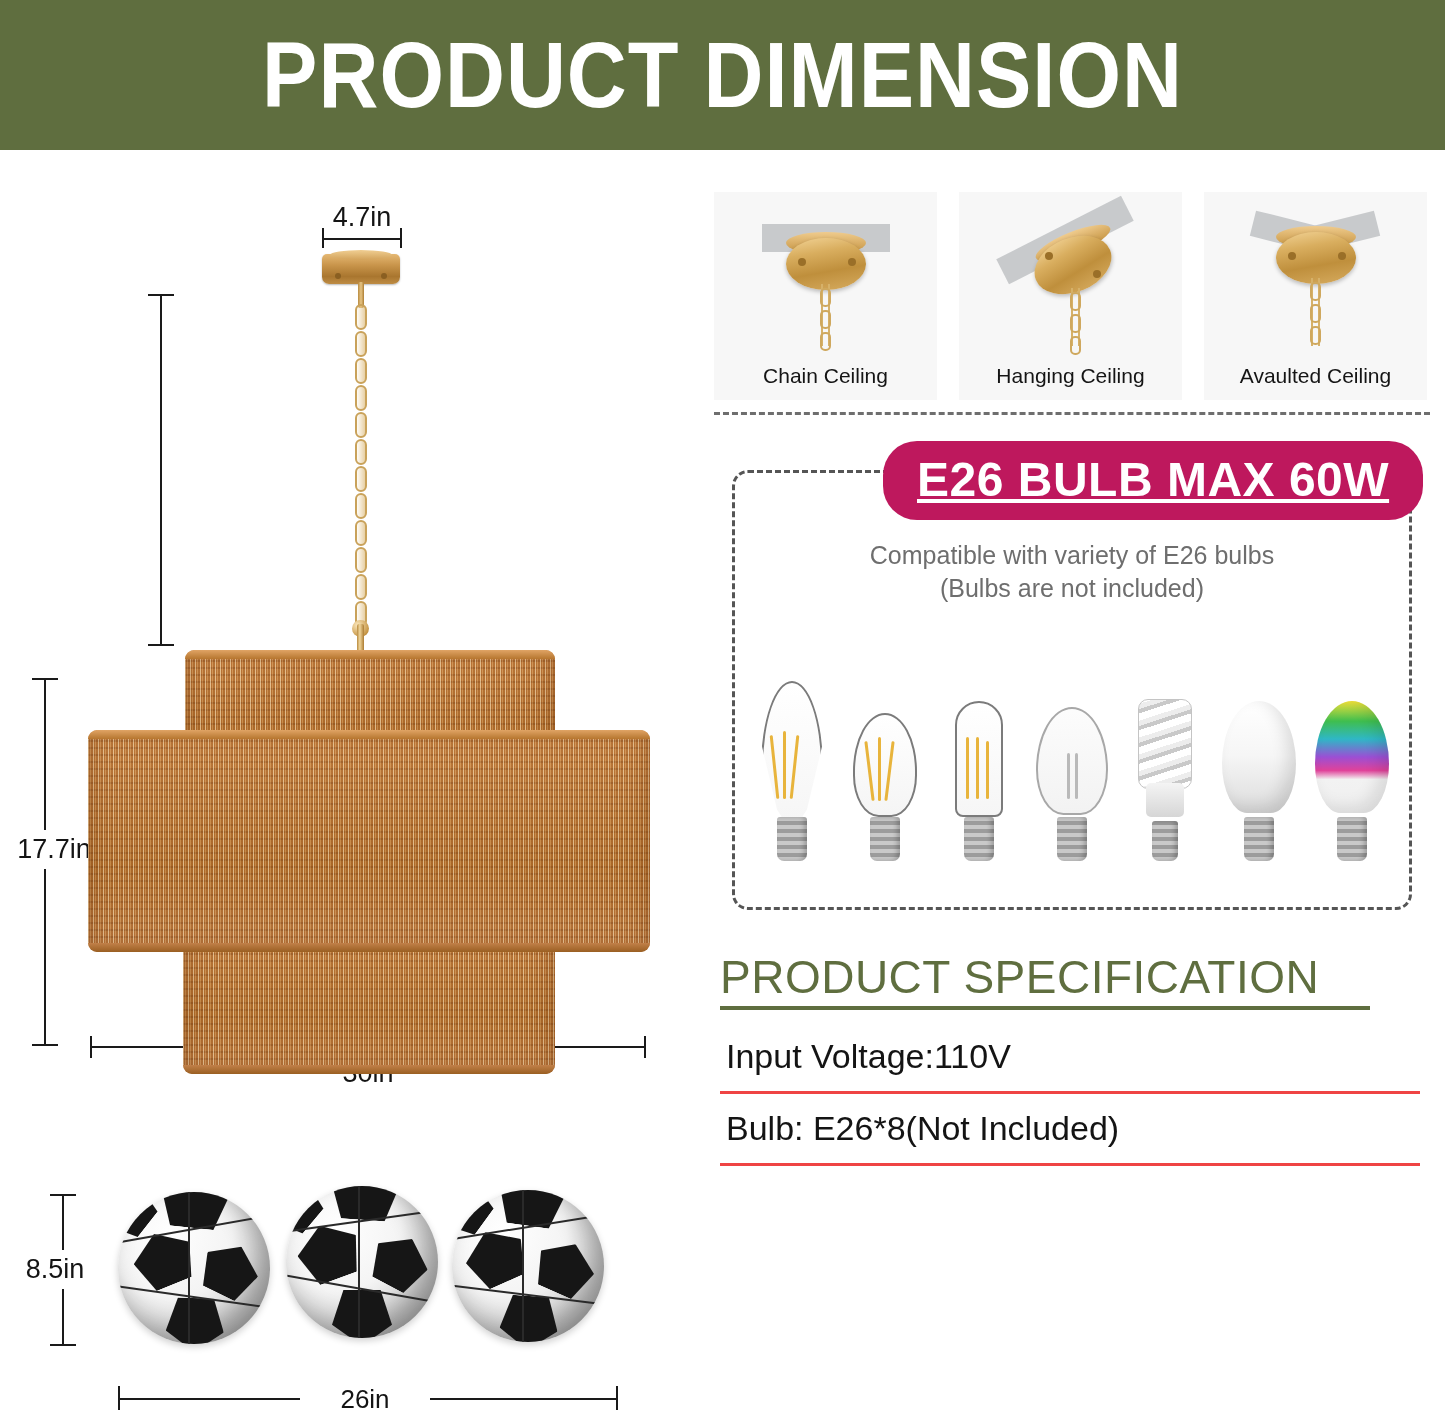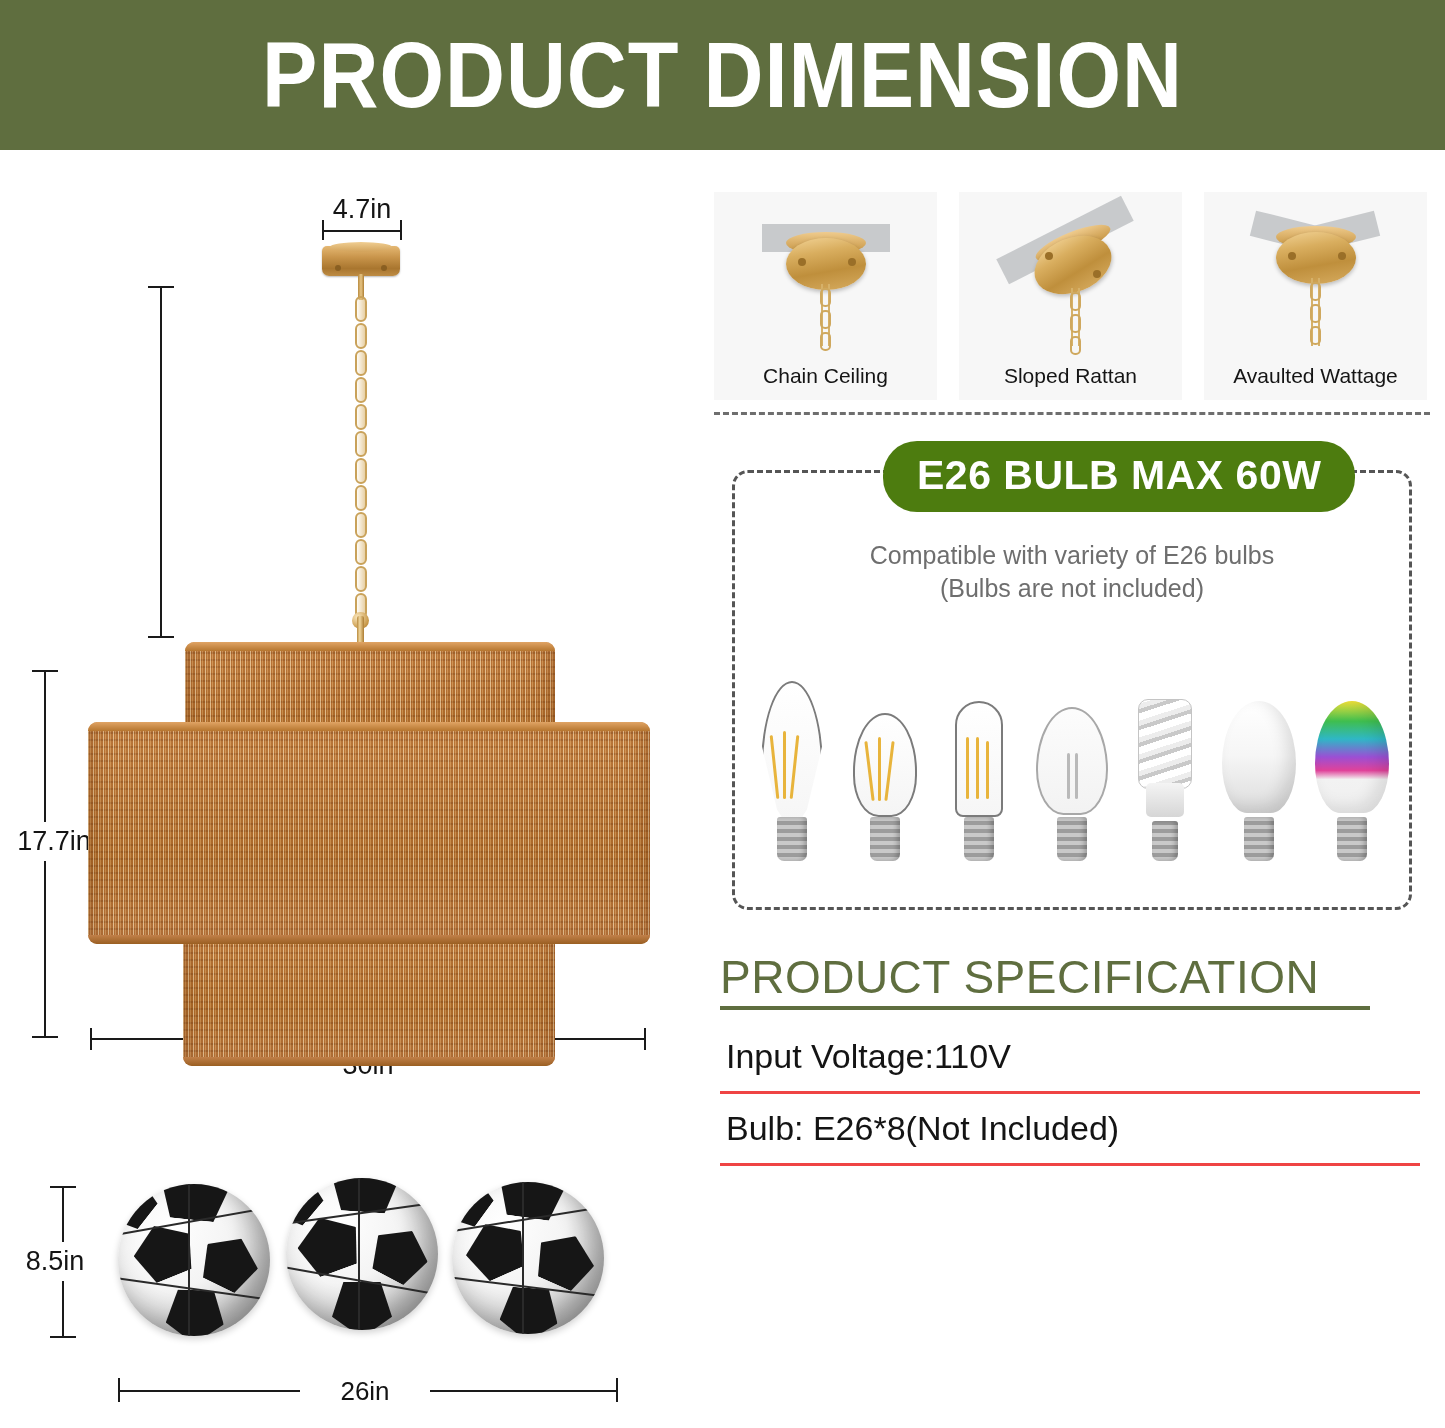--- a/index.html
+++ b/index.html
@@ -36,21 +36,21 @@
     white-space: nowrap;
     text-align: center;
   }
   .dim-label.small { font-size: 26px; }
   .hline { position: absolute; height: 2px; background: #1a1a1a; }
   .vline { position: absolute; width: 2px; background: #1a1a1a; }
   .tick-v { position: absolute; width: 2px; background: #1a1a1a; } 
   .tick-h { position: absolute; height: 2px; background: #1a1a1a; } 
 
   
-  #left-panel { position: absolute; left: 0; top: 142px; width: 700px; height: 1180px; }
+  #left-panel { position: absolute; left: 0; top: 150px; width: 700px; height: 1180px; }
 
   
   .canopy {
     position: absolute; left: 322px; top: 104px;
     width: 78px; height: 30px;
     border-radius: 5px 5px 7px 7px;
     background: linear-gradient(180deg,#E5B873 0%, #C8944A 38%, #A9762F 75%, #BE8C44 100%);
     box-shadow: 0 1px 2px rgba(0,0,0,.28);
   }
   .canopy::after{
@@ -174,25 +174,26 @@
     border-top: 3px dashed #6E6E6E;
   }
 
   
   .bulb-box {
     position:absolute; left:32px; top:320px; width:680px; height:440px;
     border: 3px dashed #555555; border-radius:16px;
   }
   .bulb-badge {
     position:absolute; left:148px; top:-32px;
-    background:#4d7c0f; color:#ffffff;
+    background:#be185d; color:#ffffff;
     border-radius:34px;
     padding:11px 34px 13px;
-    font-size:41px; font-weight:bold; letter-spacing:.5px;
+    font-size:48px; font-weight:bold; letter-spacing:.5px;
     white-space:nowrap;
+    text-decoration:underline;
   }
   .bulb-sub {
     position:absolute; left:0; right:0; top:66px;
     text-align:center; color:#6E6E6E; font-size:25px; line-height:1.32;
   }
   .bulb-row {
     position:absolute; left:14px; right:14px; top:168px; height:220px;
     display:flex; align-items:flex-end; justify-content:space-between;
   }
   .bulb { position:relative; width:86px; height:200px; }
@@ -361,37 +362,37 @@
         <div class="plate" style="left:36px; top:34px; width:140px; height:28px; transform:rotate(-27deg);"></div>
         <div class="disc-lip" style="left:74px; top:40px; width:80px; height:22px; transform:rotate(-22deg);"></div>
         <div class="disc" style="left:74px; top:46px; width:80px; height:54px; transform:rotate(-22deg);"></div>
         <div class="screwdot" style="left:86px; top:60px;"></div>
         <div class="screwdot" style="left:134px; top:78px;"></div>
         <div class="minichain" style="left:112px; top:96px; height:58px;"></div>
         <div class="mlink" style="left:111px; top:100px;"></div>
         <div class="mlink" style="left:111px; top:122px;"></div>
         <div class="mlink" style="left:111px; top:144px;"></div>
       </div>
-      <span class="cap-label">Sloped Rattan</span>
+      <span class="cap-label">Hanging Ceiling</span>
     </div>
 
     <div class="ceiling-card">
       <div class="mount">
         <div class="plate" style="left:48px; top:26px; width:64px; height:26px; transform:rotate(14deg);"></div>
         <div class="plate" style="left:110px; top:26px; width:64px; height:26px; transform:rotate(-14deg);"></div>
         <div class="disc-lip" style="left:72px; top:34px; width:80px; height:22px;"></div>
         <div class="disc" style="left:72px; top:40px; width:80px; height:52px;"></div>
         <div class="screwdot" style="left:84px; top:60px;"></div>
         <div class="screwdot" style="left:134px; top:60px;"></div>
         <div class="minichain" style="left:107px; top:86px; height:68px;"></div>
         <div class="mlink" style="left:106px; top:90px;"></div>
         <div class="mlink" style="left:106px; top:112px;"></div>
         <div class="mlink" style="left:106px; top:134px;"></div>
       </div>
-      <span class="cap-label">Avaulted Wattage</span>
+      <span class="cap-label">Avaulted Ceiling</span>
     </div>
   </div>
 
   <div class="dashed-divider"></div>
 
   <div class="bulb-box">
     <div class="bulb-badge">E26 BULB MAX 60W</div>
     <div class="bulb-sub">
       <div>Compatible with variety of E26 bulbs</div>
       <div>(Bulbs are not included)</div>

